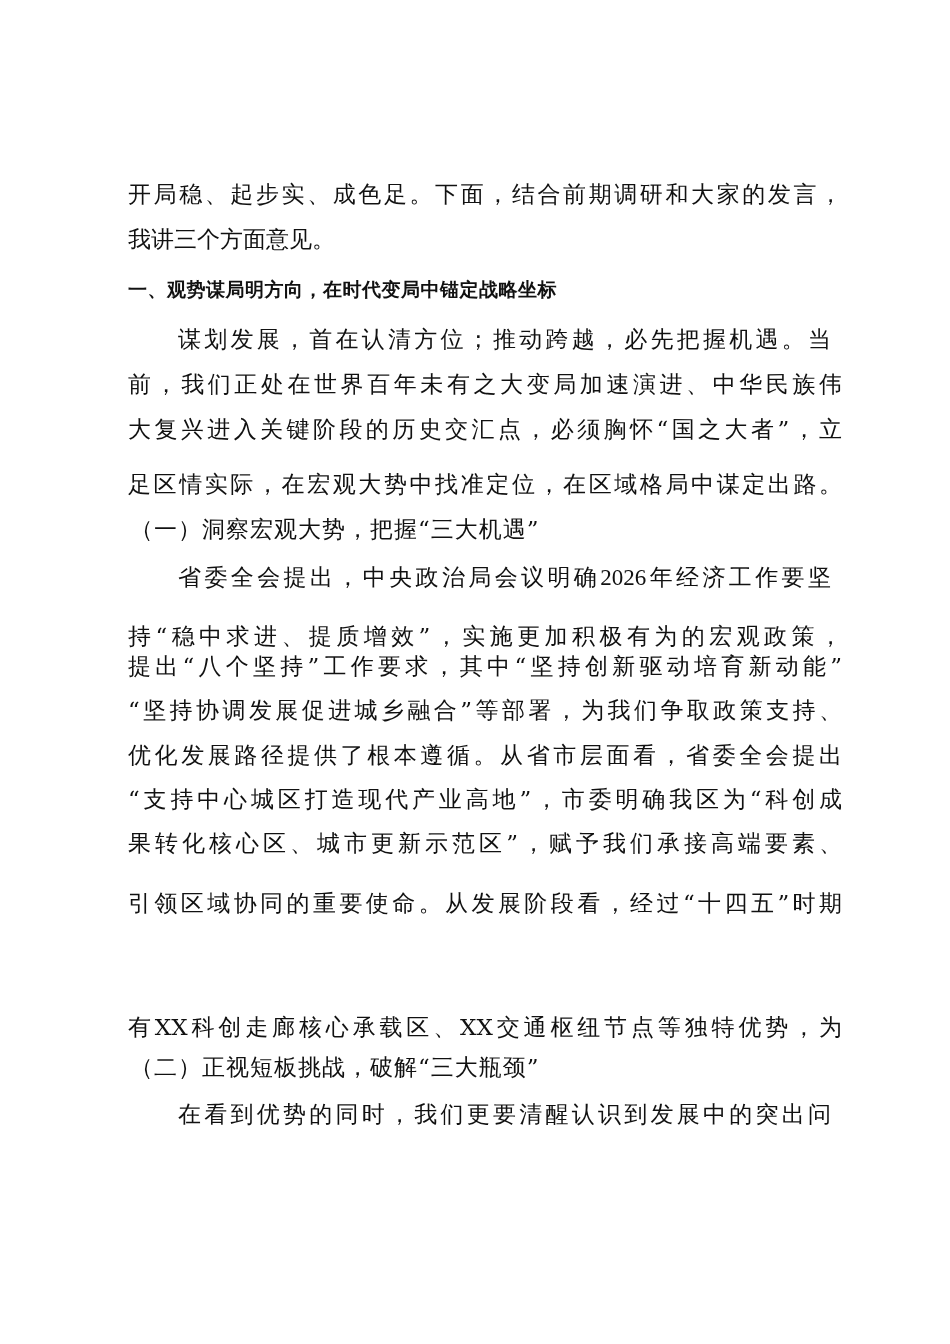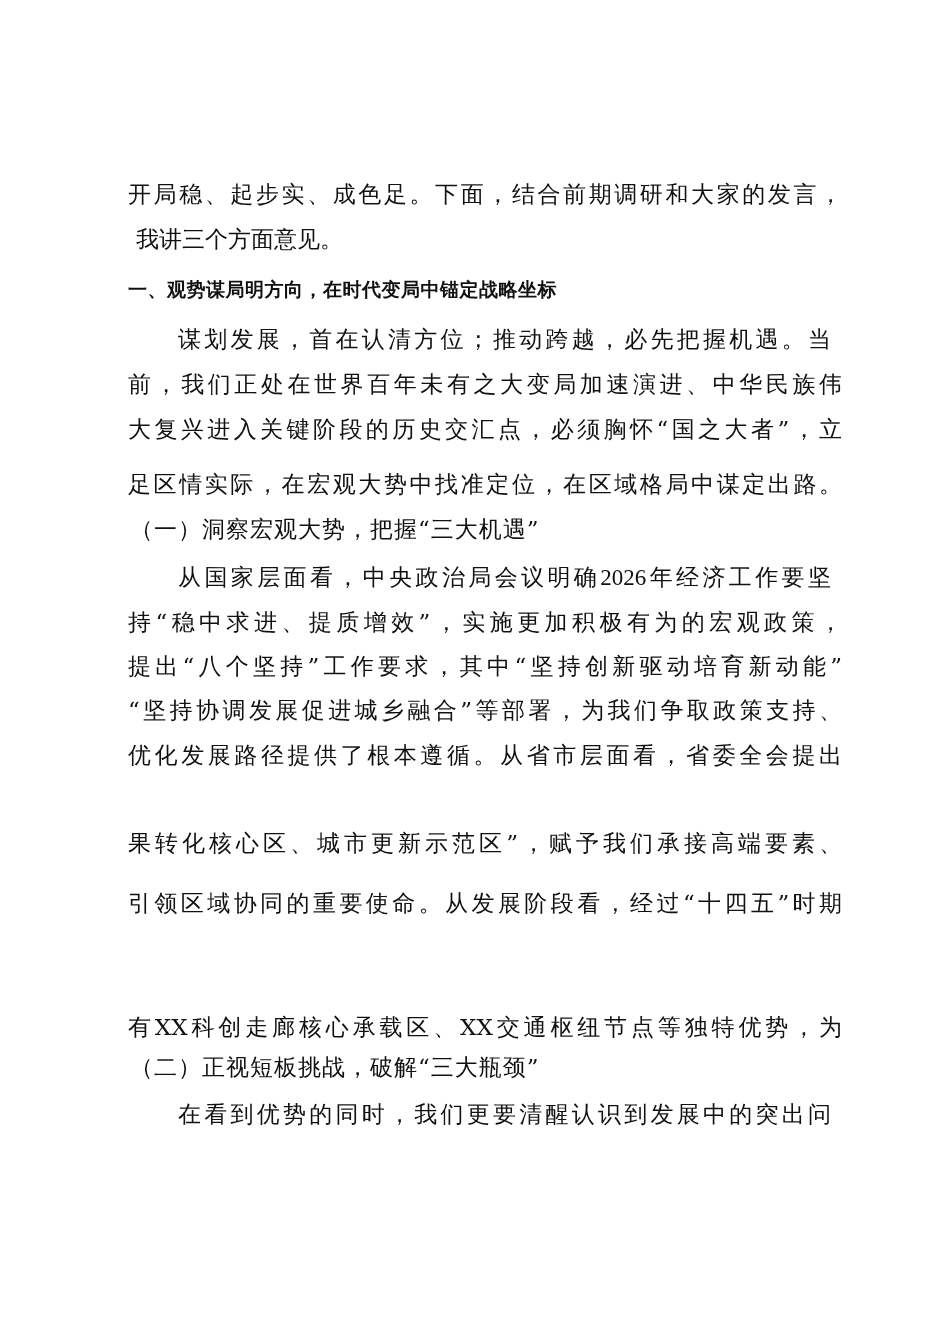--- a/index.html
+++ b/index.html
@@ -12,21 +12,21 @@
     line-height: 30px;
     font-family: "DejaVu Serif", "Liberation Serif", serif;
     font-size: 23px;
     color: #111111;
     white-space: nowrap;
     text-align: justify;
     text-align-last: justify;
     width: 714px;
   }
   .line.indent { left: 178px; width: 653px; font-family: Liberation Serif, serif; }
-  .line.last { text-align-last: left; margin-left: 8px; }
+  .line.last { text-align-last: left; }
   .line.h1 {
     font-family: "DejaVu Sans", "Liberation Sans", sans-serif;
     font-weight: bold;
     font-size: 19px;
     text-align-last: left;
     width: 580px;
     letter-spacing: 0.5px;
   }
   .line.h2 {
     left: 130px;
@@ -40,23 +40,24 @@
 
 <div class="page">
   <div class="line" style="top:179px">开局稳、起步实、成色足。下面，结合前期调研和大家的发言，</div>
   <div class="line last" style="top:224px">我讲三个方面意见。</div>
   <div class="line h1" style="top:274px">一、观势谋局明方向，在时代变局中锚定战略坐标</div>
   <div class="line indent" style="top:325px">谋划发展，首在认清方位；推动跨越，必先把握机遇。当</div>
   <div class="line" style="top:369px">前，我们正处在世界百年未有之大变局加速演进、中华民族伟</div>
   <div class="line" style="top:414px">大复兴进入关键阶段的历史交汇点，必须胸怀“国之大者”，立</div>
   <div class="line" style="top:469px">足区情实际，在宏观大势中找准定位，在区域格局中谋定出路。</div>
   <div class="line h2" style="top:514px">（一）洞察宏观大势，把握“三大机遇”</div>
-  <div class="line indent" style="top:563px">从国家层面看，中央政治局会议明确2026年经济工作要坚</div>
-  <div class="line" style="top:607px">持“稳中求进、提质增效”，实施更加积极有为的宏观政策，</div>
+  <div class="line indent" style="top:563px">省委全会提出，中央政治局会议明确2026年经济工作要坚</div>
+  <div class="line" style="top:621px">持“稳中求进、提质增效”，实施更加积极有为的宏观政策，</div>
   <div class="line" style="top:651px">提出“八个坚持”工作要求，其中“坚持创新驱动培育新动能”</div>
   <div class="line" style="top:695px">“坚持协调发展促进城乡融合”等部署，为我们争取政策支持、</div>
   <div class="line" style="top:740px">优化发展路径提供了根本遵循。从省市层面看，省委全会提出</div>
+  <div class="line" style="top:784px">“支持中心城区打造现代产业高地”，市委明确我区为“科创成</div>
   <div class="line" style="top:828px">果转化核心区、城市更新示范区”，赋予我们承接高端要素、</div>
   <div class="line" style="top:888px">引领区域协同的重要使命。从发展阶段看，经过“十四五”时期</div>
   <div class="line" style="top:1012px">有XX科创走廊核心承载区、XX交通枢纽节点等独特优势，为</div>
   <div class="line h2" style="top:1052px">（二）正视短板挑战，破解“三大瓶颈”</div>
   <div class="line indent" style="top:1100px">在看到优势的同时，我们更要清醒认识到发展中的突出问</div>
 </div>
 
 </body></html>

